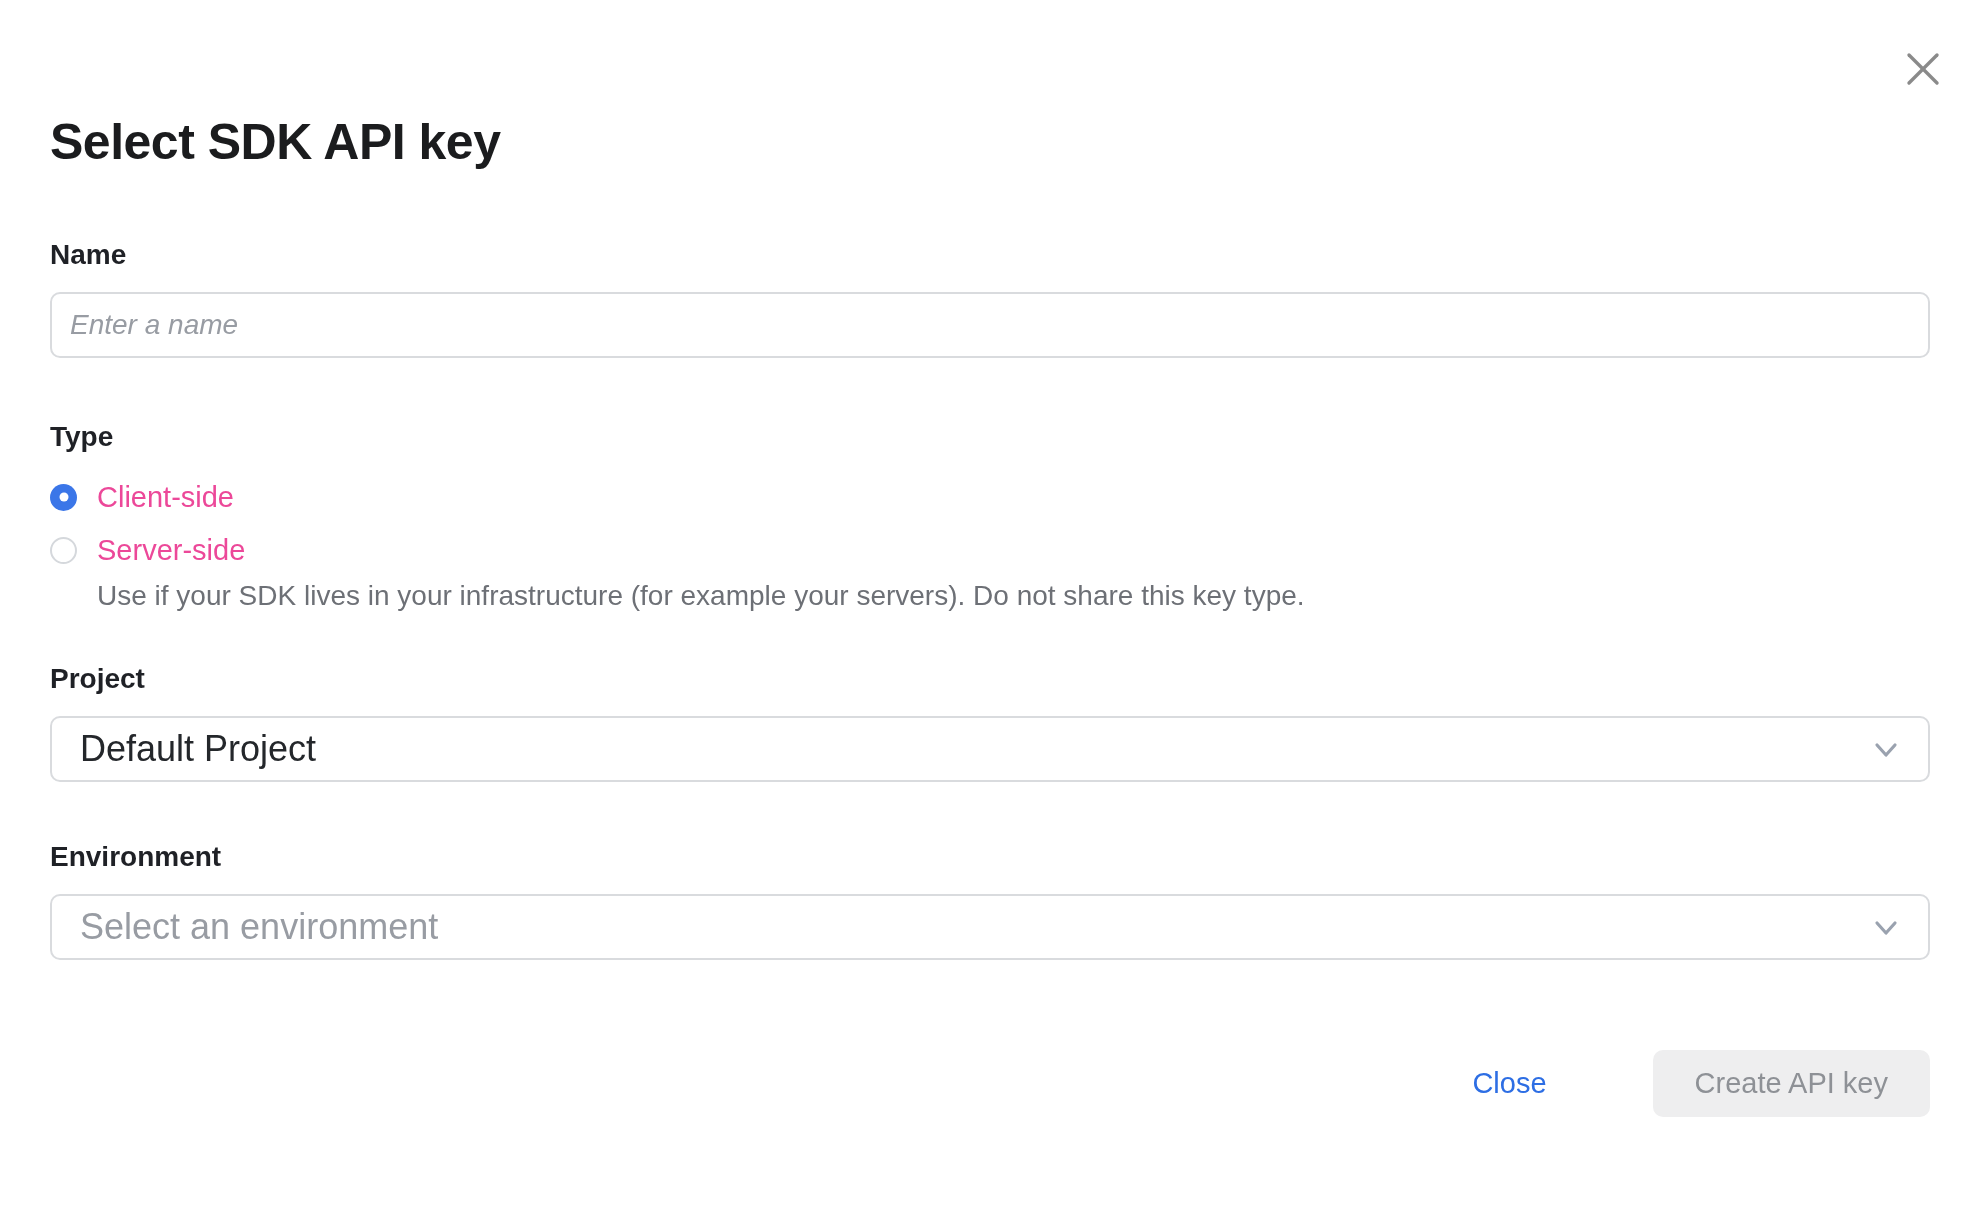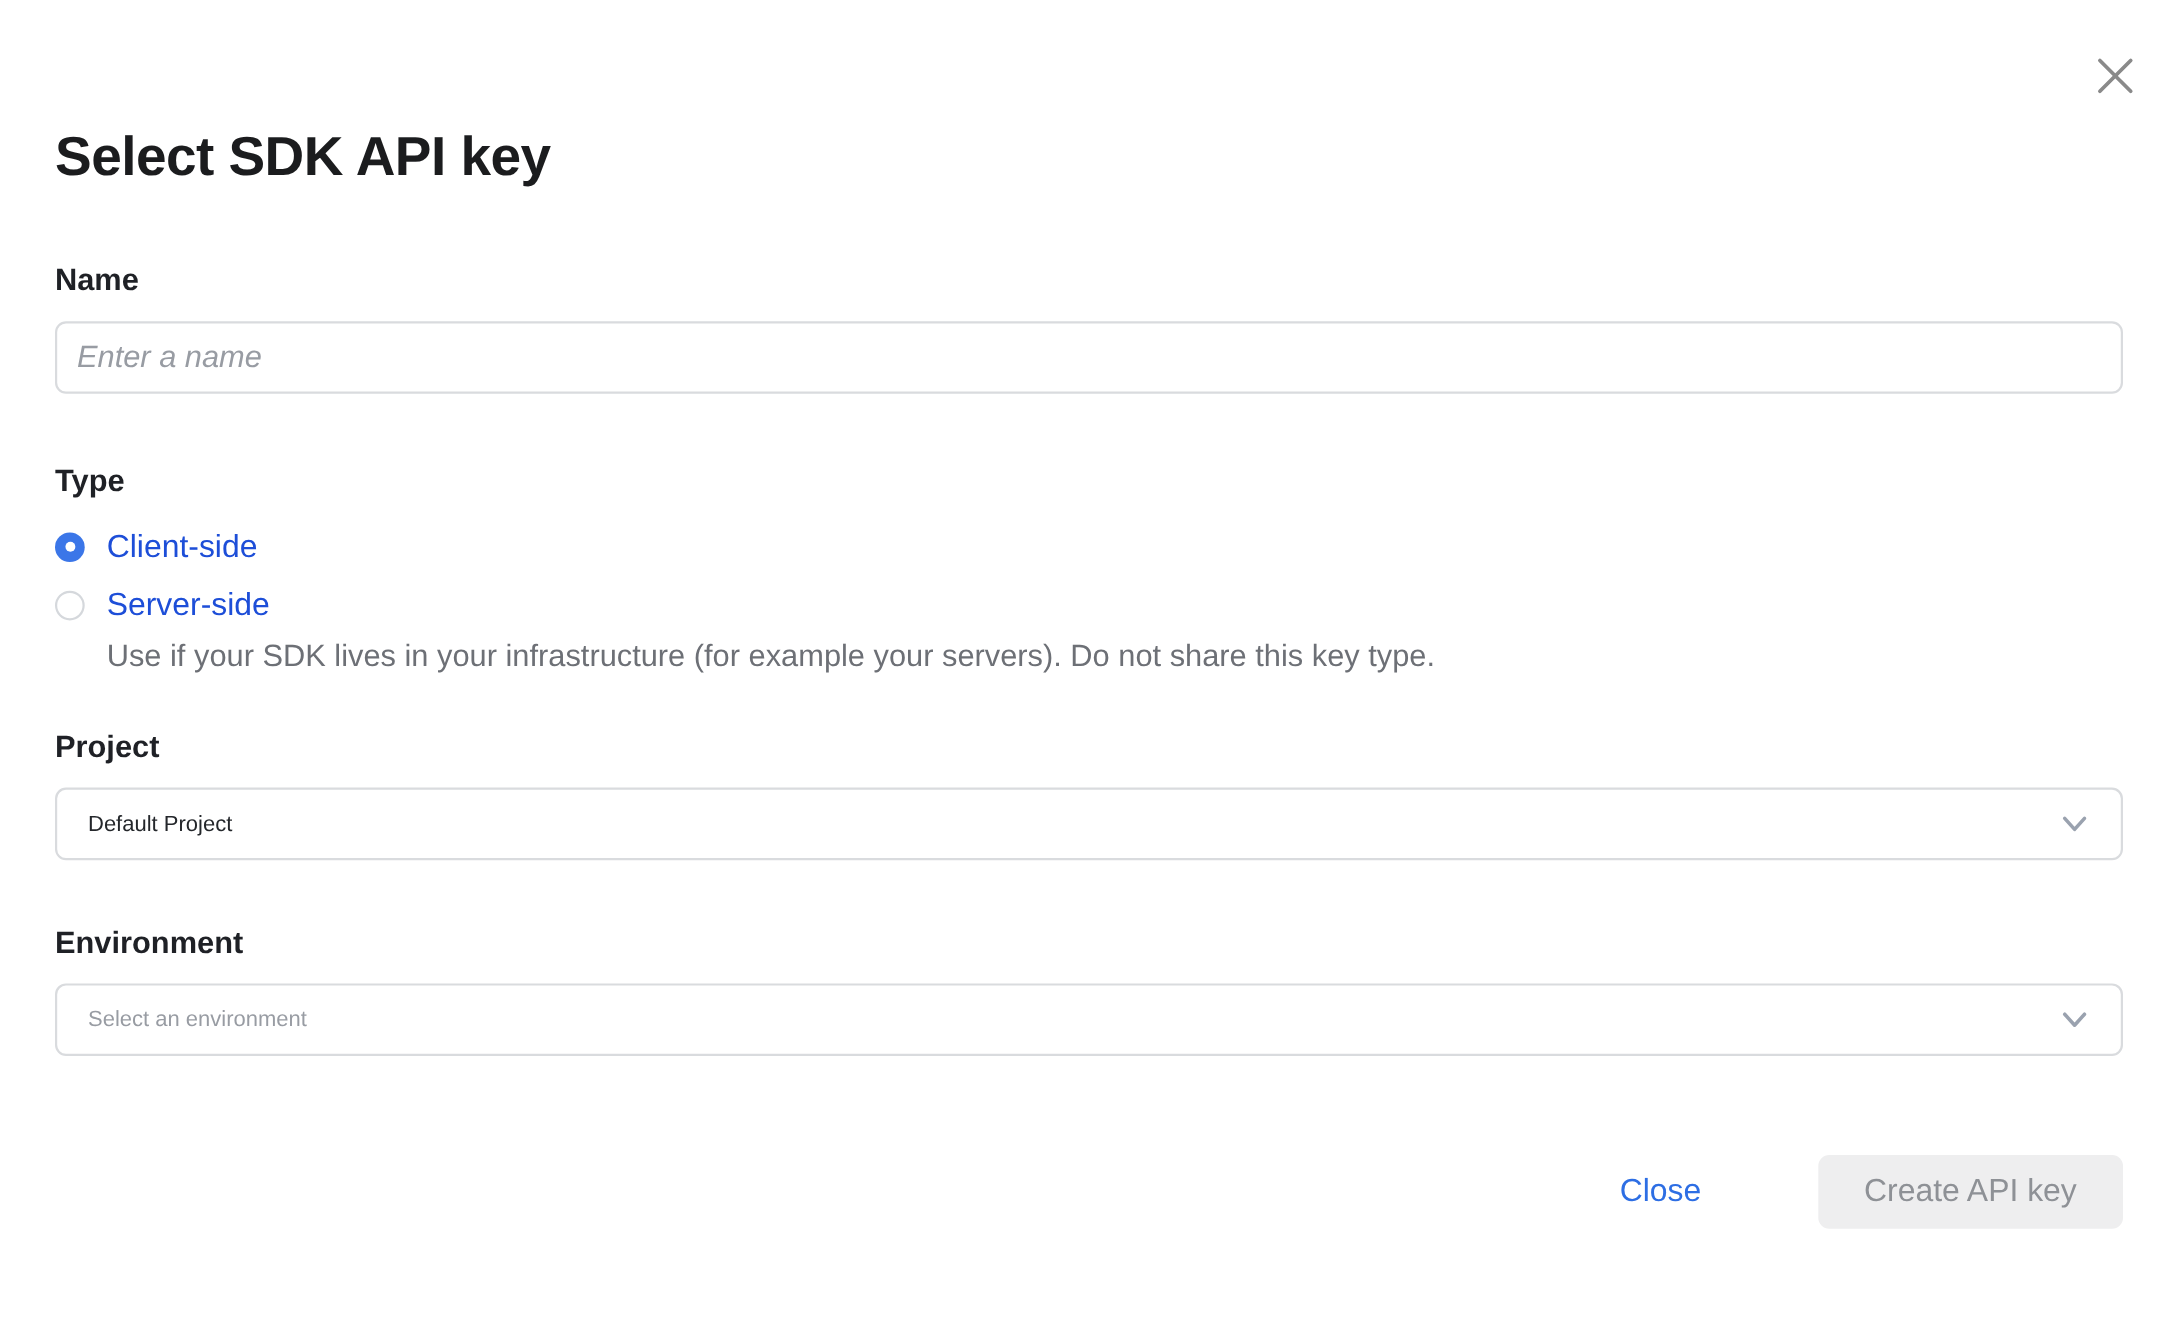--- a/index.html
+++ b/index.html
@@ -93,42 +93,42 @@
     top: 50%; left: 50%;
     transform: translate(-50%, -50%);
   }
   .radio.unchecked {
     background: #ffffff;
     border: 2px solid #d5d8dc;
   }
   .radio-label {
     font-size: 29px;
     line-height: 36px;
-    color: #1d4ed8;
+    color: #ec4899;
     cursor: pointer;
   }
   .radio-desc {
     margin-left: 47px;
     font-size: 28px;
     line-height: 36px;
     color: #6d7076;
   }
   .radio-desc.d1 { margin-top: 9px; }
   .radio-desc.d2 { margin-top: 10px; }
 
   .select-box {
     margin-top: 20px;
     width: 100%;
     height: 66px;
     border: 2px solid #d9dbde;
     border-radius: 10px;
     display: flex;
     align-items: center;
     padding: 0 70px 0 28px;
-    font-size: 20px;
+    font-size: 36px;
     position: relative;
     cursor: pointer;
     background: #ffffff;
   }
   .select-box .value { color: #24272b; }
   .select-box .placeholder { color: #989ca3; }
   .select-box .chevron {
     position: absolute;
     right: 26px;
     top: 50%;

